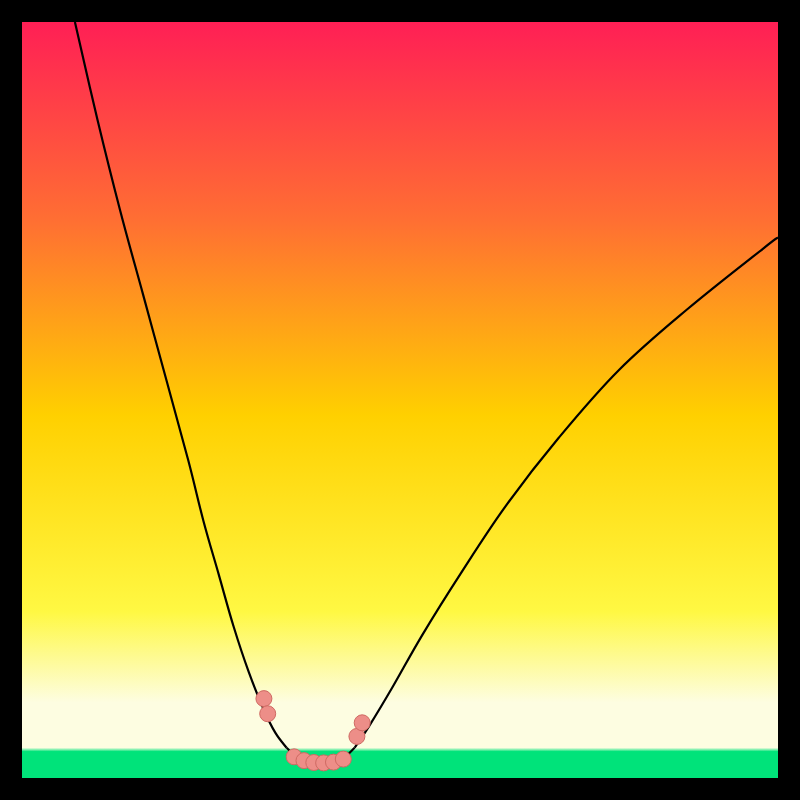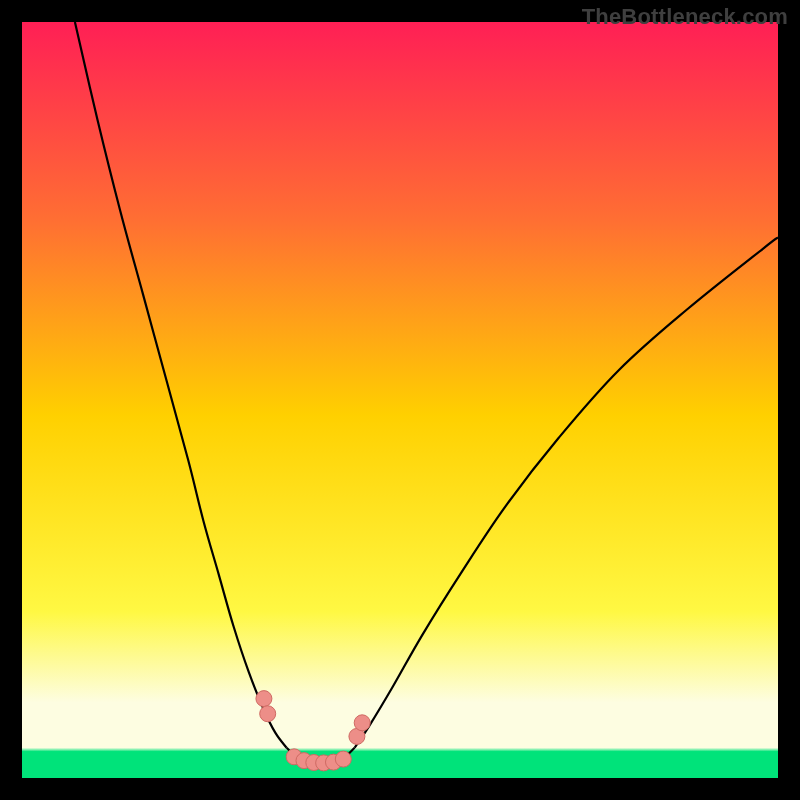--- a/index.html
+++ b/index.html
@@ -47,21 +47,20 @@
   .bead {
     fill: #ed8e88;
     stroke: #cf6a63;
     stroke-width: 1;
   }
 </style>
 </head>
 <body>
 
 <div class="frame">
-  <div class="attribution">TheBottleneck.com</div>
 
   <div class="plot-wrap">
     <svg class="plot" viewBox="0 0 756 756" preserveAspectRatio="none">
       <defs>
         <linearGradient id="bg-grad" x1="0" y1="0" x2="0" y2="1">
           <stop id="g0" offset="0%" stop-color="#ff1f55"></stop>
           <stop id="g1" offset="26%" stop-color="#ff6e33"></stop>
           <stop id="g2" offset="52%" stop-color="#ffd000"></stop>
           <stop id="g3" offset="78%" stop-color="#fff843"></stop>
           <stop id="g4" offset="90%" stop-color="#fdfde1"></stop>

